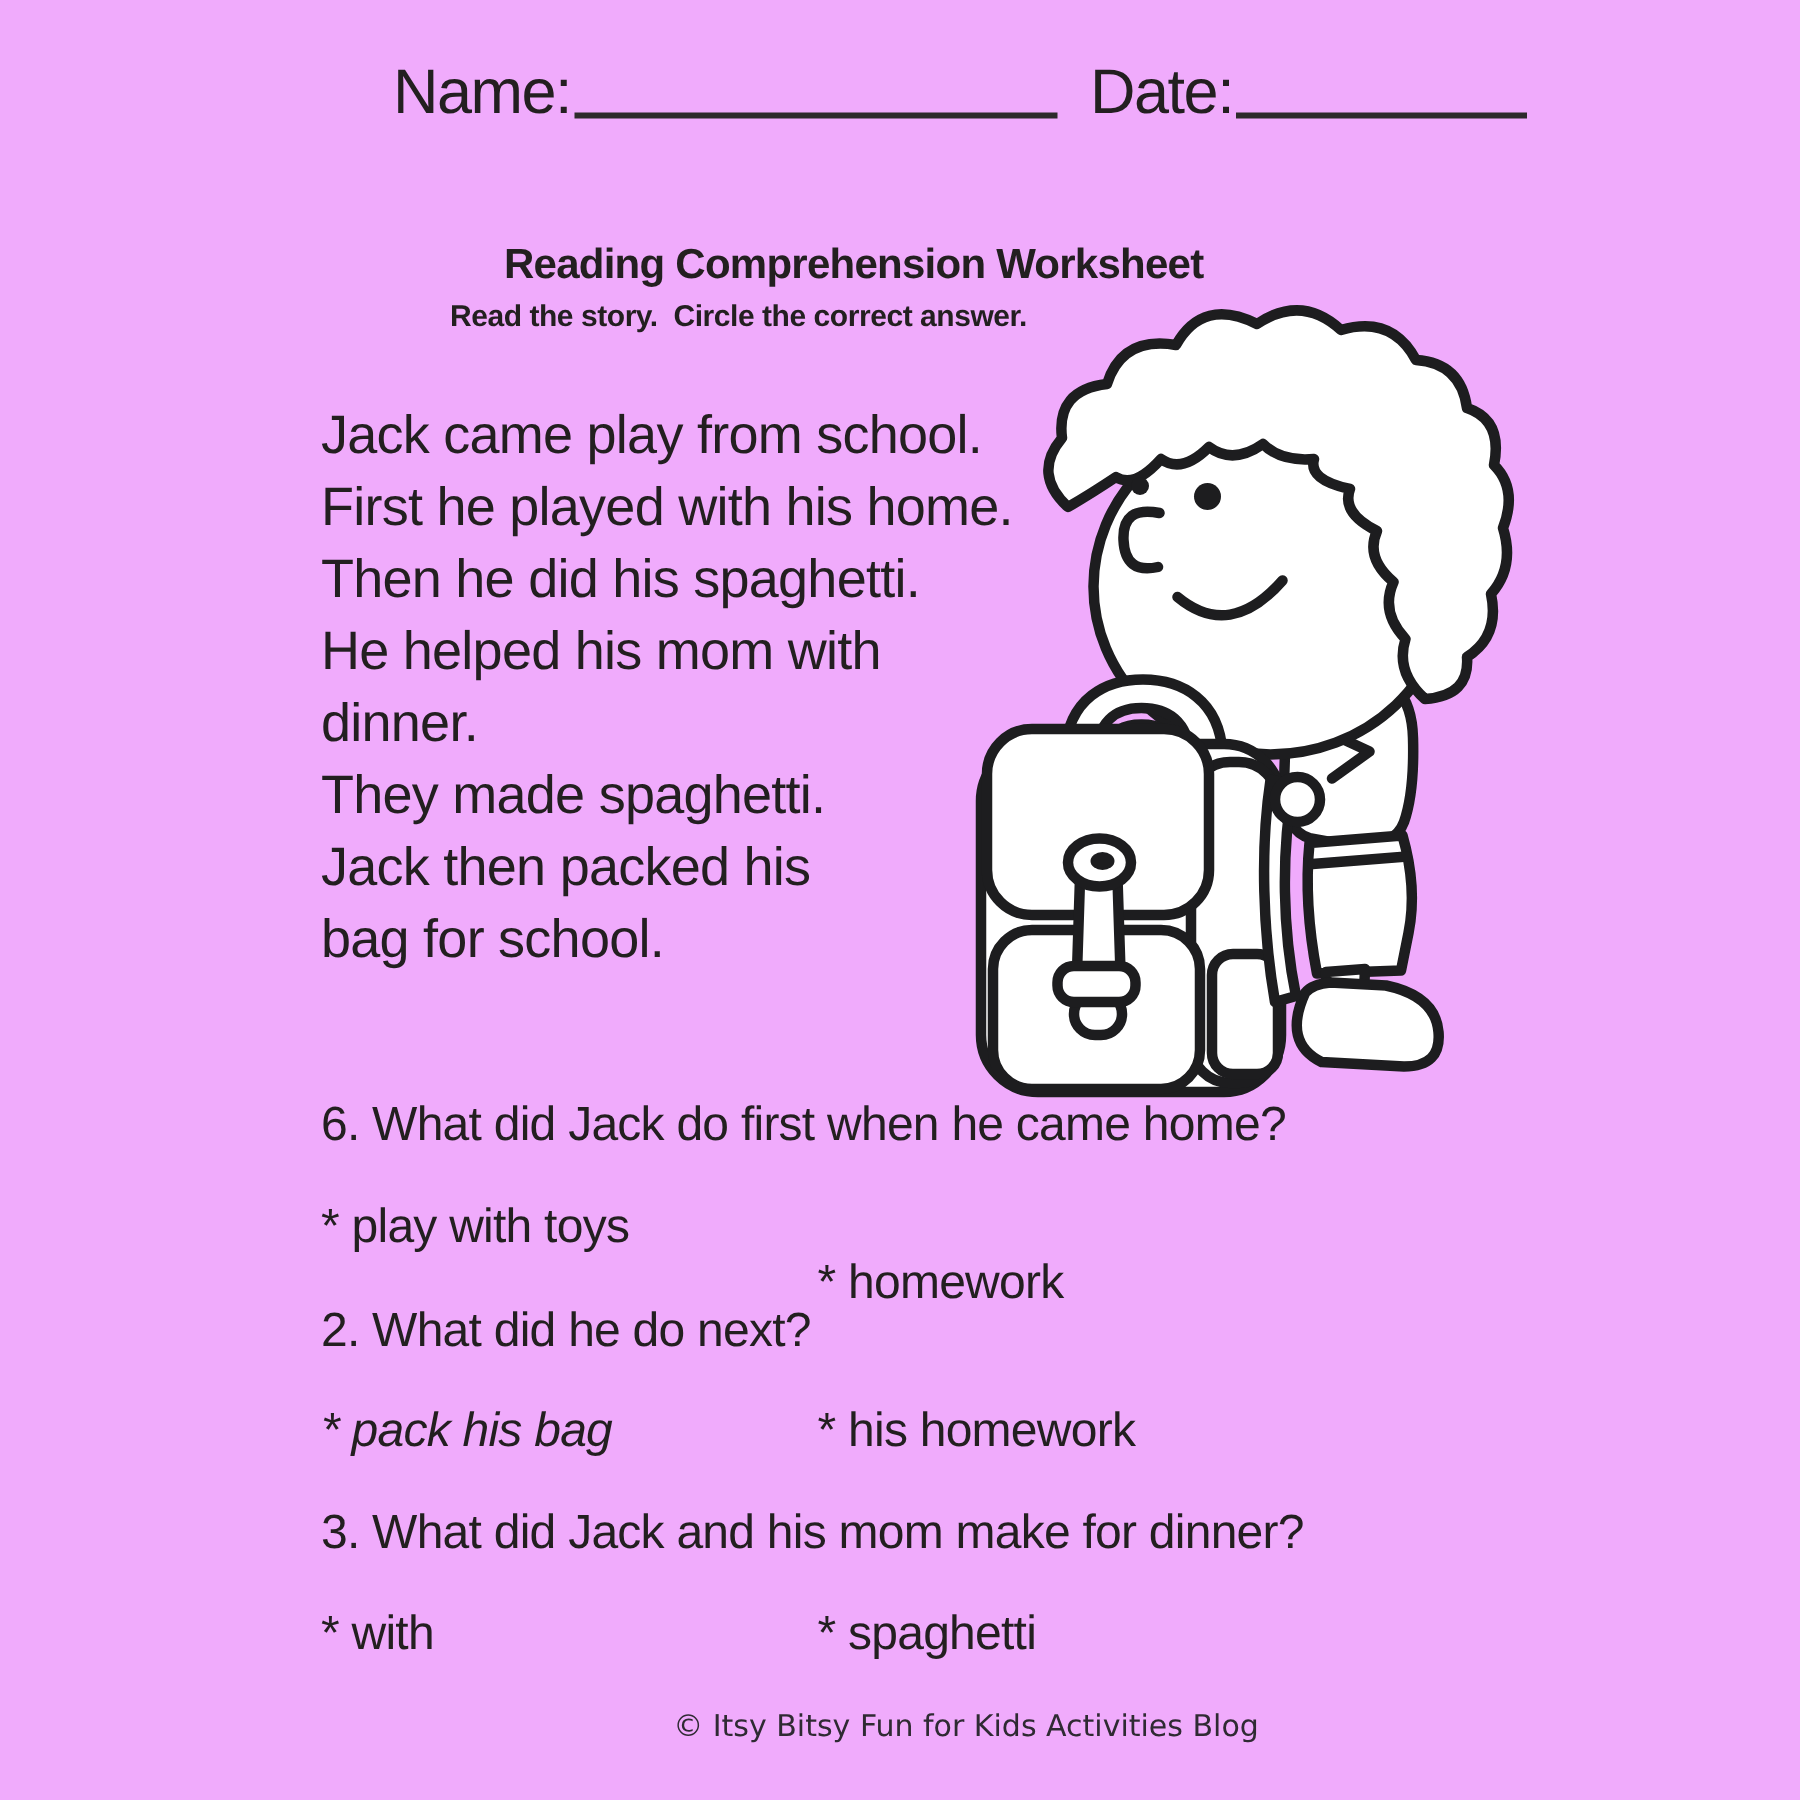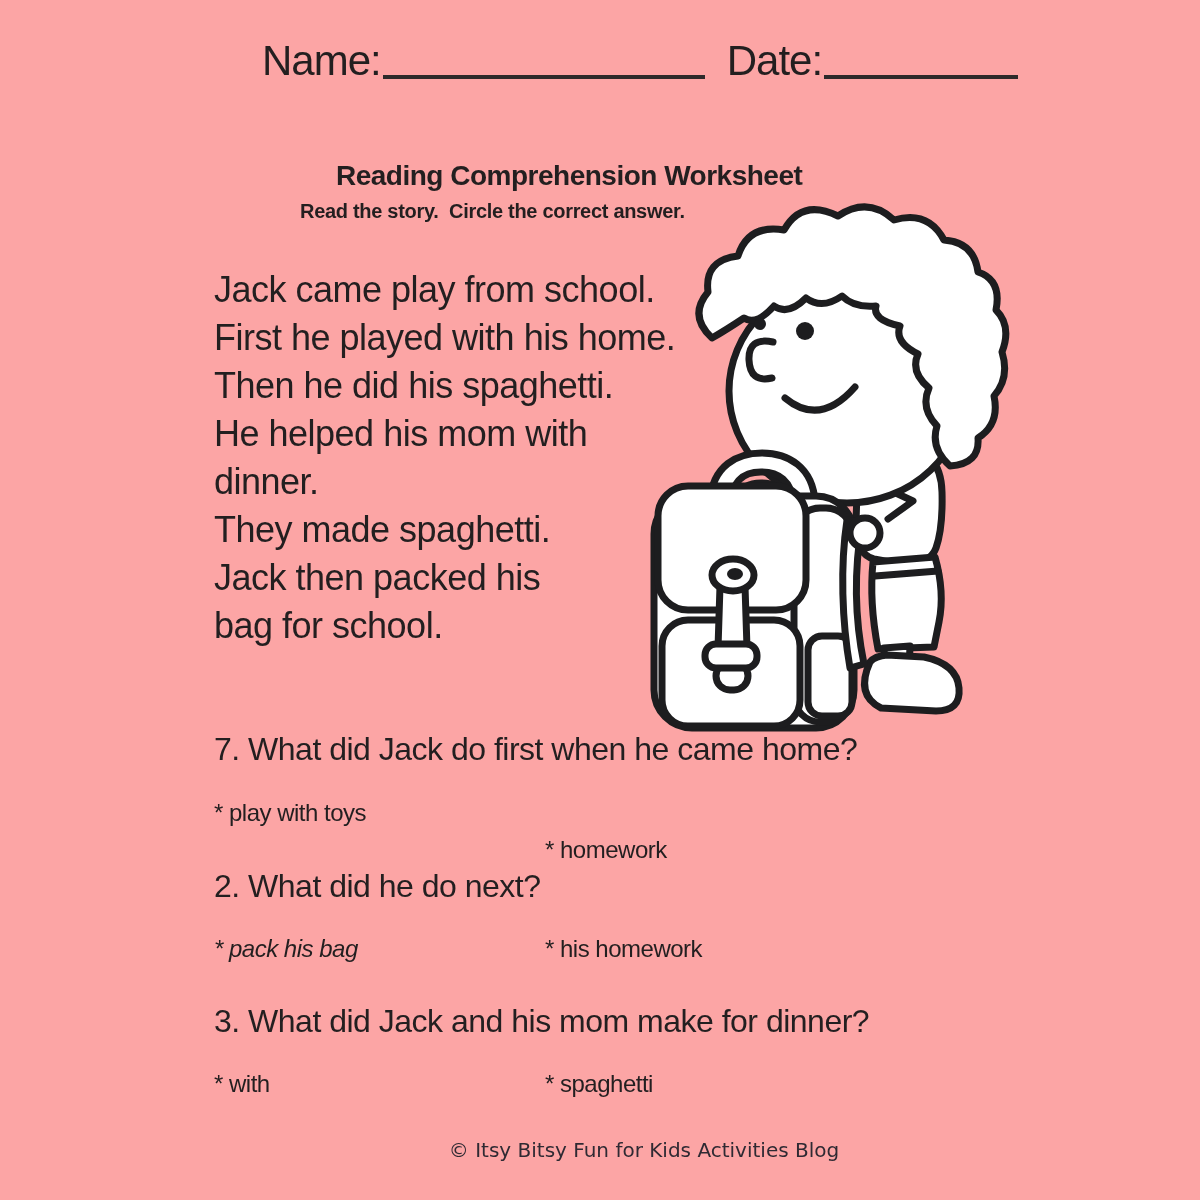--- a/index.html
+++ b/index.html
@@ -1,20 +1,20 @@
 <!DOCTYPE html>
 <html><head>
 <meta charset="utf-8">
 <style>
   html, body { margin: 0; padding: 0; background: #ffffff; }
   .page {
     position: relative;
     width: 1200px;
     height: 1200px;
-    background: #fca5a5;
+    background: #f0abfc;
     overflow: hidden;
     font-family: "Liberation Sans", sans-serif;
     color: #231f20;
   }
   
   .header-row {
     position: absolute;
     left: 262px;
     top: 36px;
     display: flex;
@@ -72,21 +72,21 @@
   
   .question {
     position: absolute;
     left: 214px;
     font-size: 32px;
     letter-spacing: -0.5px;
     white-space: nowrap;
   }
   .option {
     position: absolute;
-    font-size: 24px;
+    font-size: 32px;
     letter-spacing: -0.5px;
     white-space: nowrap;
   }
   .q1 { top: 731px; }
   .o1a { top: 799px; left: 214px; }
   .o1b { top: 836px; left: 545px; }
   .q2 { top: 868px; }
   .o2a { top: 935px; left: 214px; font-style: italic; }
   .o2b { top: 935px; left: 545px; }
   .q3 { top: 1003px; }
@@ -173,21 +173,21 @@
         <ellipse cx="91" cy="379" rx="21" ry="16"></ellipse>
         <ellipse cx="93" cy="378" rx="8" ry="6" fill="#1d1d1f" stroke="none"></ellipse>
         <path d="M205,324 C198,370 200,426 208,472 L222,468 C213,424 212,374 220,327 Z"></path>
       </g>
       <g>
         <circle cx="223" cy="337" r="15"></circle>
       </g>
     </g>
   </svg>
 
-  <div class="question q1">7. What did Jack do first when he came home?</div>
+  <div class="question q1">6. What did Jack do first when he came home?</div>
   <span class="option o1a">* play with toys</span>
   <span class="option o1b">* homework</span>
 
   <div class="question q2">2. What did he do next?</div>
   <span class="option o2a">* pack his bag</span>
   <span class="option o2b">* his homework</span>
 
   <div class="question q3">3. What did Jack and his mom make for dinner?</div>
   <span class="option o3a">* with</span>
   <span class="option o3b">* spaghetti</span>

